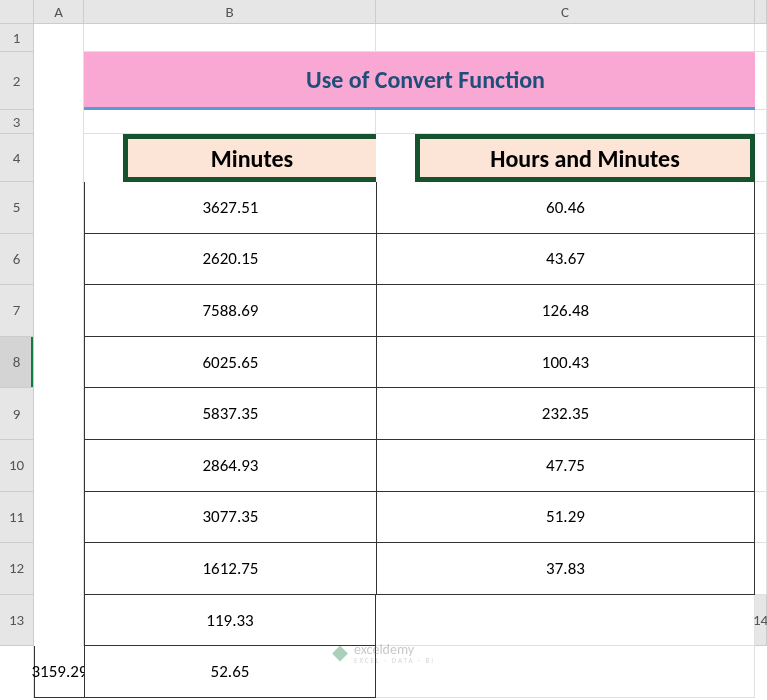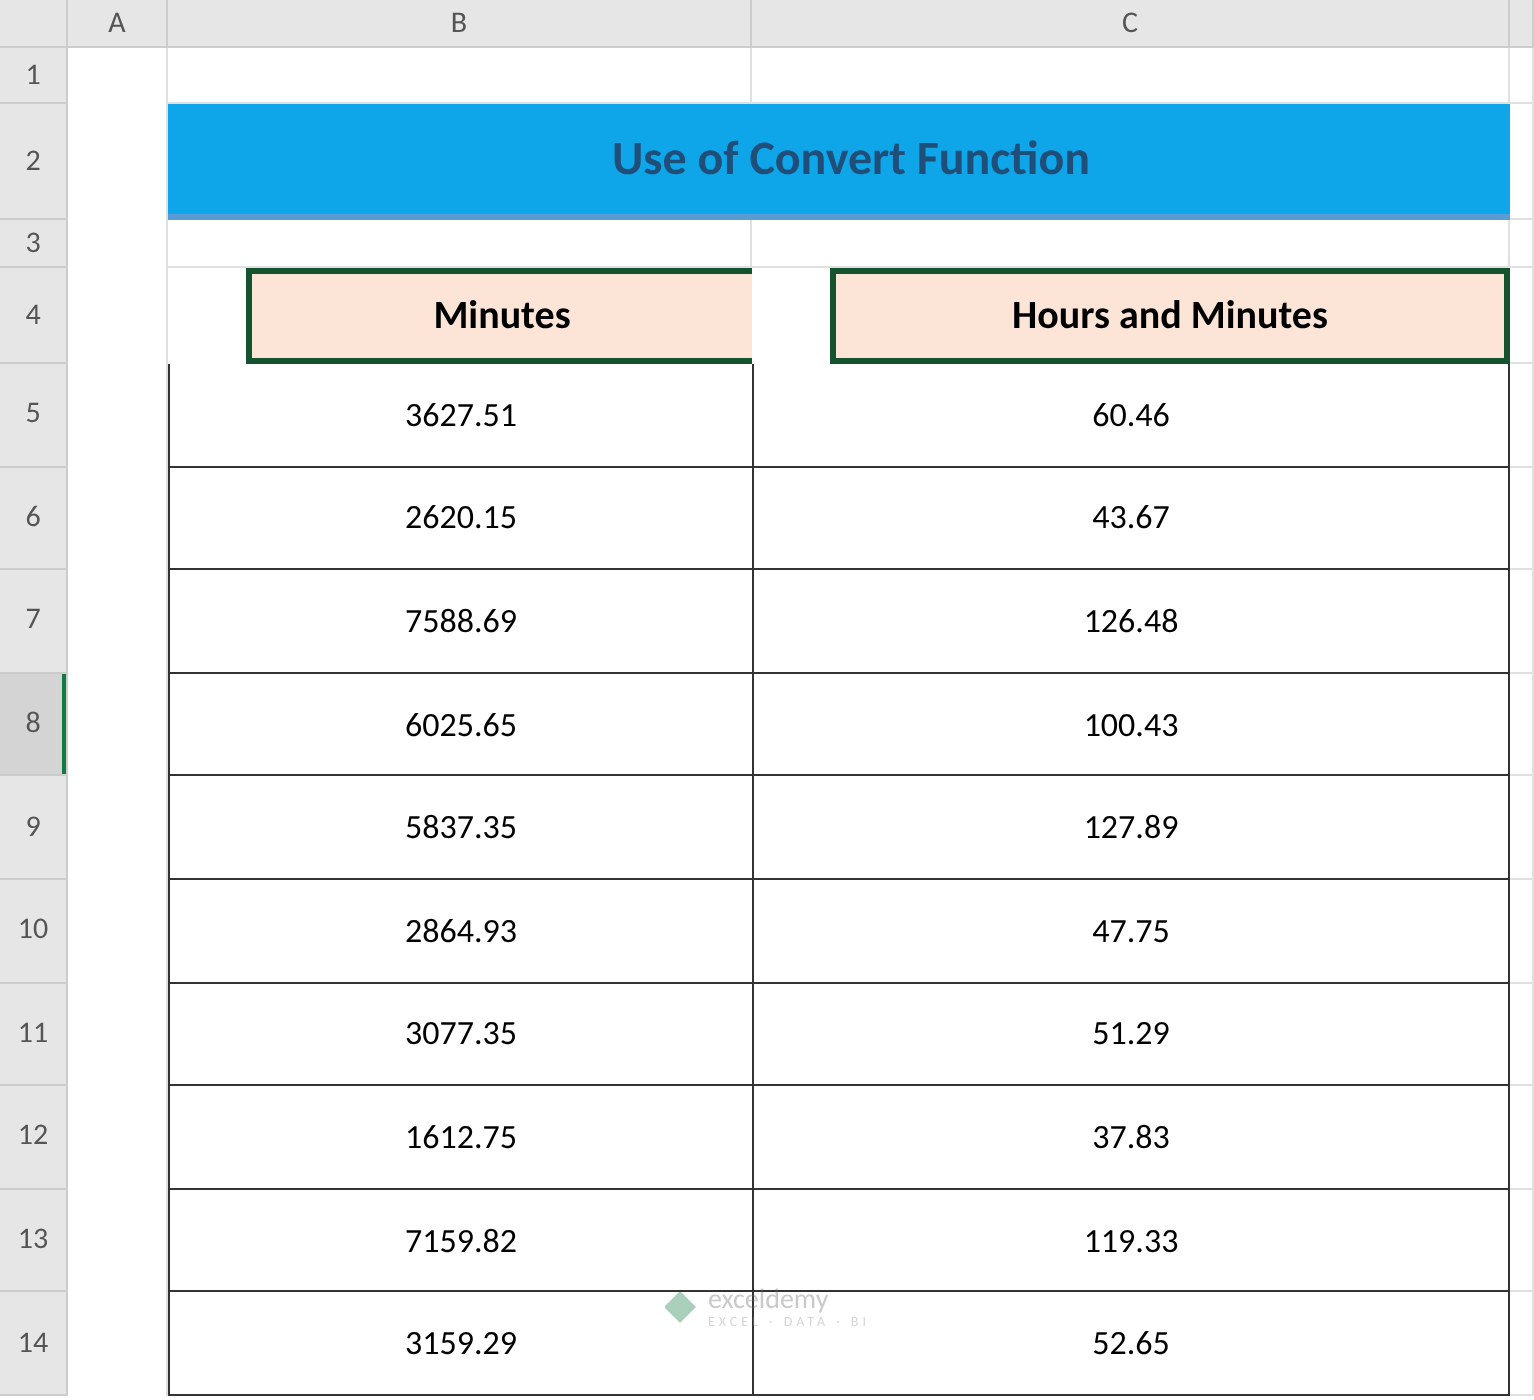--- a/index.html
+++ b/index.html
@@ -59,37 +59,37 @@
       background: #107c41;
     }
     .cell {
       border-right: 1px solid #e0e0e0;
       border-bottom: 1px solid #e0e0e0;
       background: #fff;
     }
     .title-cell {
       grid-column: 3 / 5;
       grid-row: 3;
-      background: #0ea5e9;
+      background: #f9a8d4;
       border-bottom: 3px solid #5b9bd5;
       display: flex;
       align-items: center;
       justify-content: center;
       font-size: 24px;
       font-weight: bold;
       color: #1f4e79;
       padding-left: 12px;
     }
     .header-cell {
       background: #fce4d6;
-      border: 3px solid #14532d;
-      display: flex;
-      align-items: center;
-      justify-content: center;
-      font-size: 20px;
+      border: 5px solid #14532d;
+      display: flex;
+      align-items: center;
+      justify-content: center;
+      font-size: 24px;
       font-weight: bold;
       color: #000;
       margin-left: 39px;
     }
     .data-cell {
       background: #fff;
       border: 1px solid #333;
       border-top: none;
       display: flex;
       align-items: center;
@@ -191,21 +191,21 @@
 
   <div class="row-header active" style="position:relative">8</div>
   <div class="blank-a"></div>
   <div class="data-cell first-col">6025.65</div>
   <div class="data-cell">100.43</div>
   <div class="cell"></div>
 
   <div class="row-header">9</div>
   <div class="blank-a"></div>
   <div class="data-cell first-col">5837.35</div>
-  <div class="data-cell">127.89</div>
+  <div class="data-cell">232.35</div>
   <div class="cell"></div>
 
   <div class="row-header">10</div>
   <div class="blank-a"></div>
   <div class="data-cell first-col">2864.93</div>
   <div class="data-cell">47.75</div>
   <div class="cell"></div>
 
   <div class="row-header">11</div>
   <div class="blank-a"></div>
@@ -214,21 +214,20 @@
   <div class="cell"></div>
 
   <div class="row-header">12</div>
   <div class="blank-a"></div>
   <div class="data-cell first-col">1612.75</div>
   <div class="data-cell">37.83</div>
   <div class="cell"></div>
 
   <div class="row-header">13</div>
   <div class="blank-a"></div>
-  <div class="data-cell first-col">7159.82</div>
   <div class="data-cell">119.33</div>
   <div class="cell"></div>
 
   <div class="row-header">14</div>
   <div class="blank-a"></div>
   <div class="data-cell first-col">3159.29</div>
   <div class="data-cell">52.65</div>
   <div class="cell"></div>
 </div>
 

